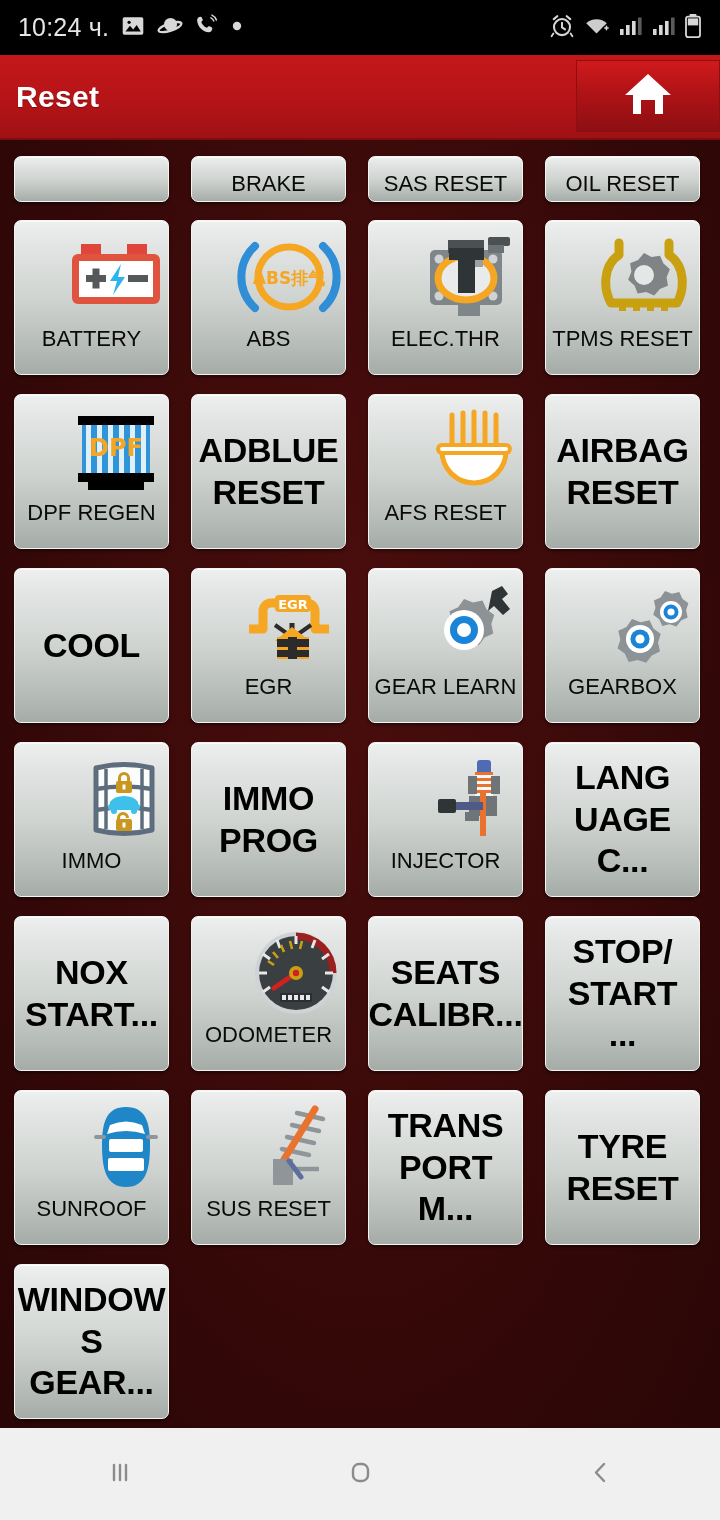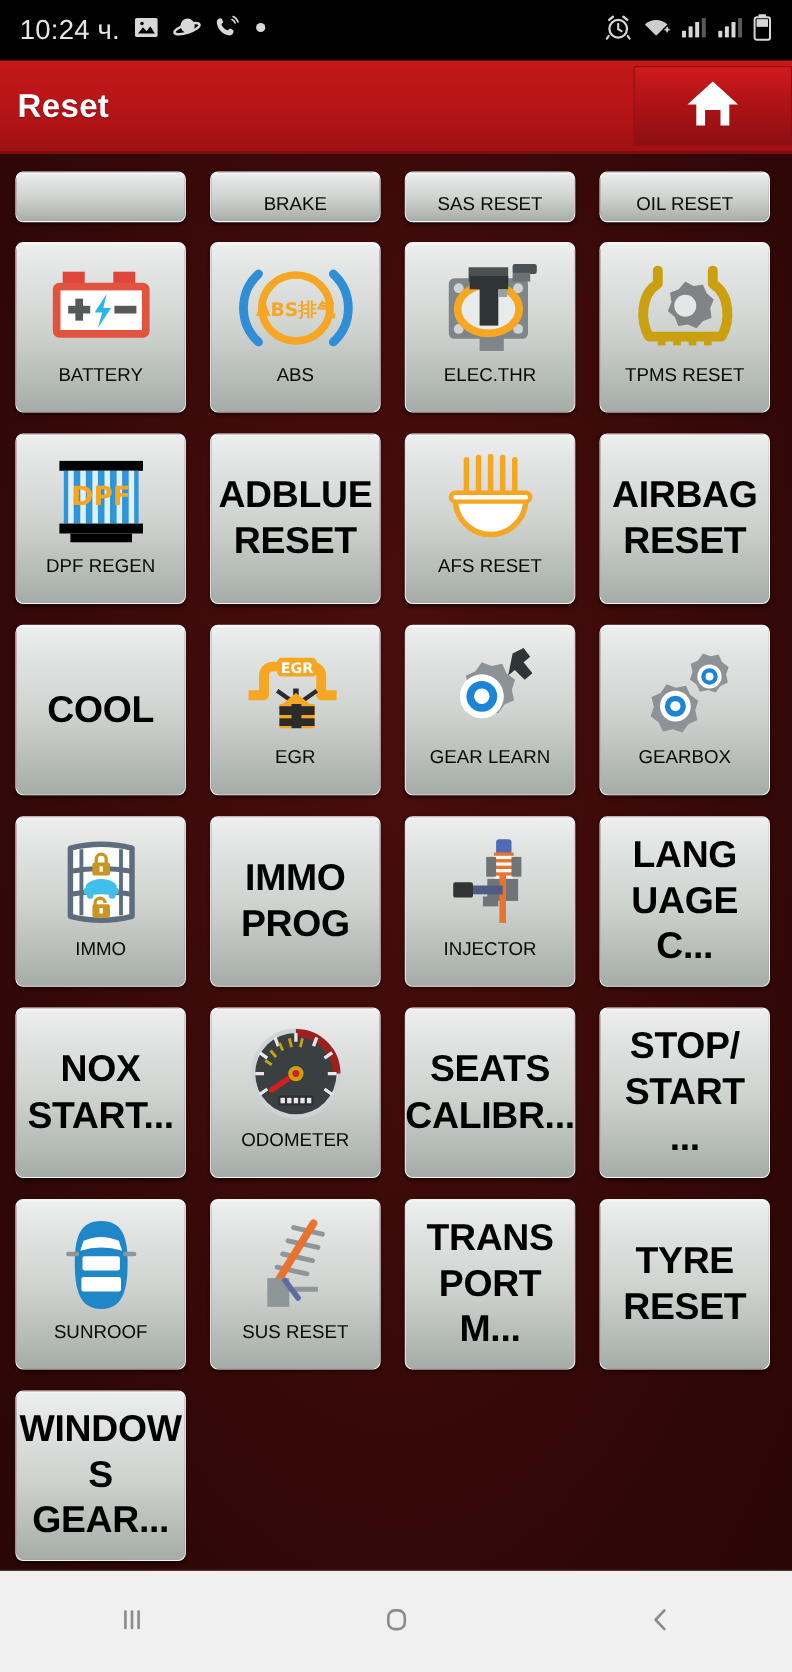--- a/index.html
+++ b/index.html
@@ -64,25 +64,25 @@
     position:relative;
     overflow:hidden;
   }
   
   .btn.clipped{ height:46px; justify-content:flex-end; }
   .btn.clipped .lbl{ padding-bottom:6px; }
 
   .btn.full{ height:155px; }
 
   .icon-wrap{
-    flex:1; display:flex; align-items:center; justify-content:center;
+    flex:1; display:flex; align-items:center; justify-content:flex-end;
     padding-top:6px;
   }
   .lbl{
-    text-align:center; font-size:17px; color:#0a0a0a;
+    text-align:center; font-size:22px; color:#0a0a0a;
     line-height:1.05; padding:0 3px 24px 3px;
     white-space:nowrap;
   }
   
   .btn.textonly{ justify-content:center; align-items:center; }
   .btn.textonly .big{
     font-size:34px; font-weight:bold; color:#000;
     line-height:1.22; text-align:center; padding:0 4px;
     letter-spacing:-.3px;
   }

